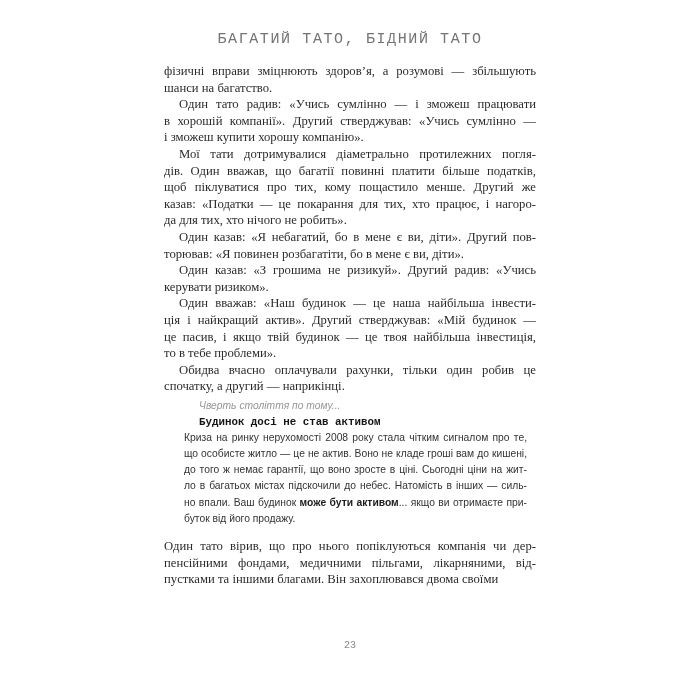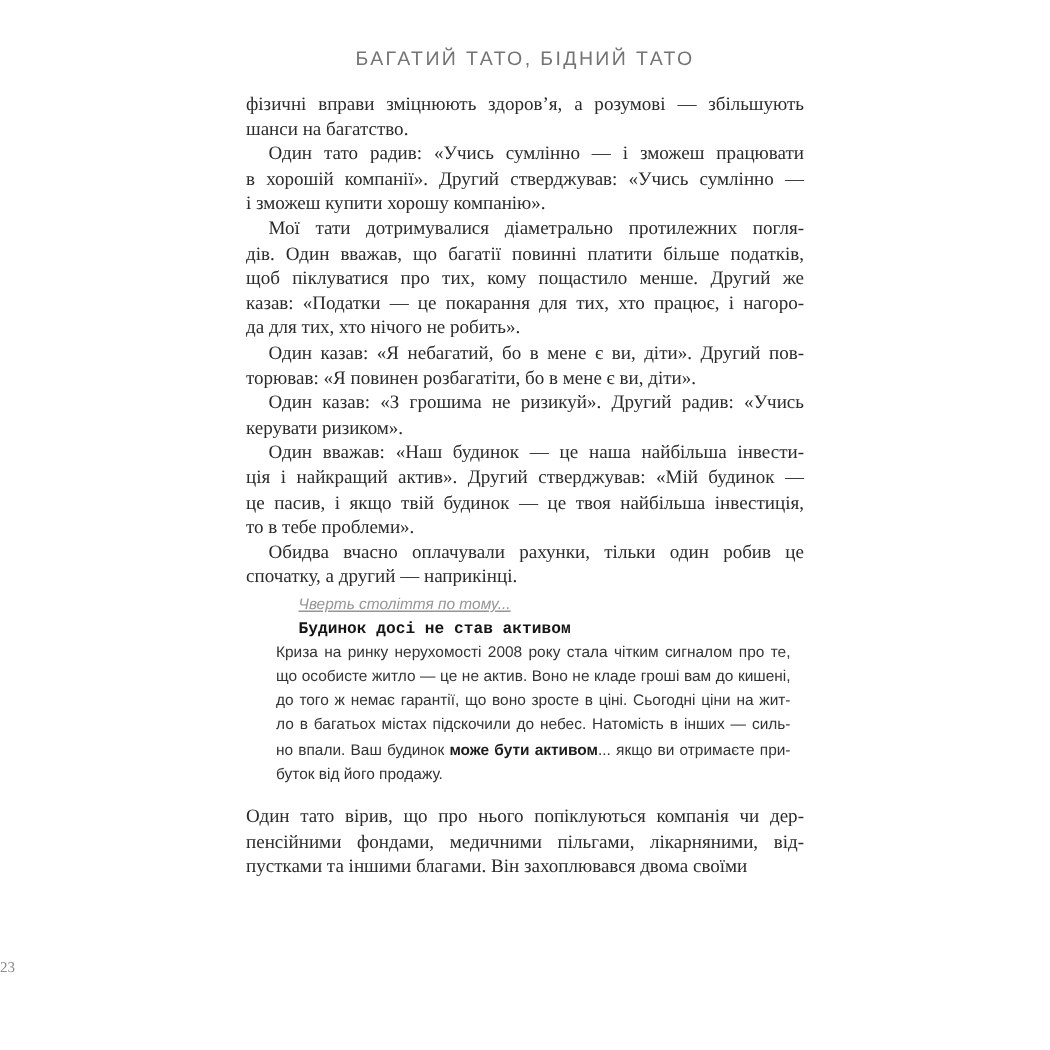--- a/index.html
+++ b/index.html
@@ -6,22 +6,22 @@
   .page {
     position:relative;
     width:700px; height:700px;
     background:#ffffff;
     font-family:"Liberation Serif", serif;
     overflow:hidden;
   }
   .running-head {
     padding-top:31px;
     text-align:center;
-    font-family:Liberation Sans, sans-serif;
-    font-size:13px;
+    font-family:Liberation Mono, monospace;
+    font-size:15px;
     letter-spacing:1.6px;
     color:#747474;
   }
   .column { width:372px; margin:15px auto 0 auto; }
   .para { margin:0; }
   .line {
     text-align:justify;
     text-align-last:justify;
     white-space:normal;
   }
@@ -36,40 +36,40 @@
     margin:3px 0 11px 20px;
     width:343px;
     font-family:"Liberation Sans", sans-serif;
   }
   .callout-kicker {
     font-style:italic;
     color:#969696;
     font-size:10.3px;
     line-height:16px;
     margin-left:15px;
-    text-decoration:underline;
   }
   .callout-title {
     font-weight:bold;
     color:#151515;
     font-size:10.8px;
     line-height:16px;
     margin-left:15px;
     font-family:Liberation Mono, monospace;
   }
   .callout-body {
     font-size:10.3px;
     line-height:16.2px;
     color:#333333;
   }
   .callout-body b { color:#1c1c1c; }
   .folio {
     position:absolute;
     top:640px; left:0; right:0;
-    font-family:Liberation Serif, serif;
+    text-align:center;
+    font-family:Liberation Mono, monospace;
     font-size:10px;
     color:#8a8a8a;
   }
 </style>
 </head>
 <body>
 
 <div class="page">
 
   <div class="running-head">БАГАТИЙ ТАТО, БІДНИЙ ТАТО</div>

